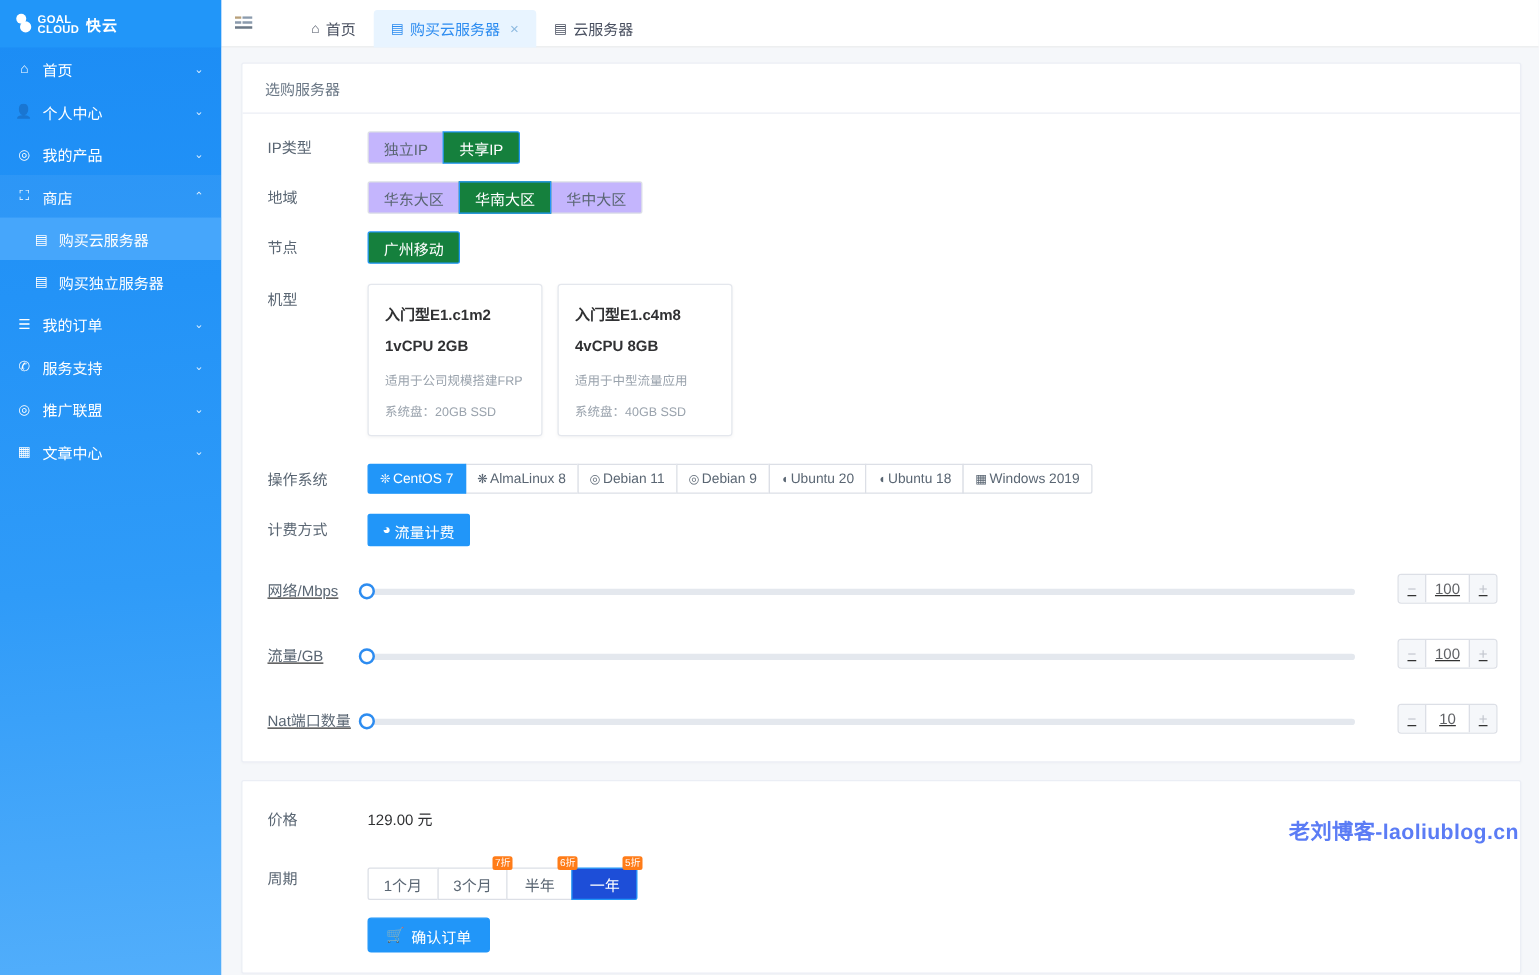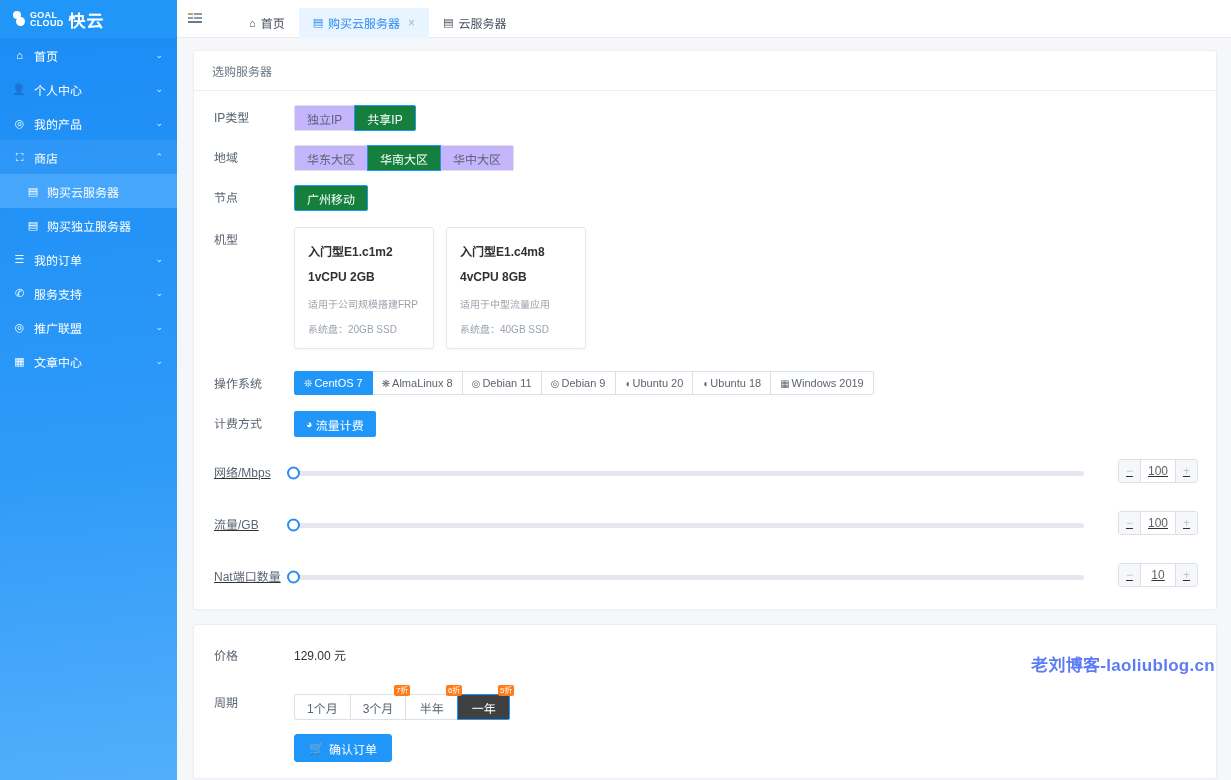--- a/index.html
+++ b/index.html
@@ -31,21 +31,21 @@
   .logo-mark .b1, .logo-mark .b2 {
     position: absolute; background: #fff; border-radius: 50%;
   }
   .logo-mark .b1 { width: 8px; height: 8px; left: 1px; top: 2px; }
   .logo-mark .b2 { width: 9px; height: 9px; left: 4px; top: 8px; }
   .logo-text-en {
     color: #fff; font-size: 9px; line-height: 8px; letter-spacing: .3px;
     font-weight: bold; font-family: "Liberation Sans", sans-serif;
     display: flex; flex-direction: column; margin-right: 5px;
   }
-  .logo-text-cn { color: #fff; font-size: 17px; font-weight: bold; letter-spacing: 1px; text-align: right; }
+  .logo-text-cn { color: #fff; font-size: 12px; font-weight: bold; letter-spacing: 1px; text-align: right; }
 
   .nav { padding-top: 0; }
   .nav-item {
     height: 34px; display: flex; align-items: center;
     padding: 0 14px 0 12px; color: #ffffff; font-size: 12px;
     cursor: pointer; position: relative;
   }
   .nav-item .ni-icon {
     width: 15px; margin-right: 7px; font-size: 11px; display: inline-block;
     text-align: center; color: #fff;
@@ -187,21 +187,21 @@
   .period-group { display: inline-flex; position: relative; padding-top: 7px; }
   .pg-item { position: relative; }
   .pg-btn {
     height: 26px; min-width: 53px; padding: 0 12px;
     display: inline-flex; align-items: center; justify-content: center;
     border: 1px solid #dcdfe6; background: #fff; color: #5a6673;
     font-size: 12px; cursor: pointer; margin-left: -1px;
   }
   .pg-item:first-child .pg-btn { margin-left: 0; border-radius: 2px 0 0 2px; }
   .pg-item:last-child .pg-btn { border-radius: 0 2px 2px 0; }
-  .pg-btn.on { background: #404040; border-color: #2196f9; color: #fff; }
+  .pg-btn.on { background: #1d4ed8; border-color: #2196f9; color: #fff; }
   .pg-badge {
     position: absolute; top: -9px; right: -4px;
     background: #ff7c18; color: #fff; font-size: 8px; line-height: 9px;
     padding: 1px 2px; border-radius: 2px; white-space: nowrap; z-index: 5;
   }
 
   .confirm-btn {
     height: 28px; padding: 0 14px; display: inline-flex; align-items: center;
     background: #2196f9; border: 1px solid #2196f9; color: #fff;
     font-size: 12px; border-radius: 3px; cursor: pointer;

